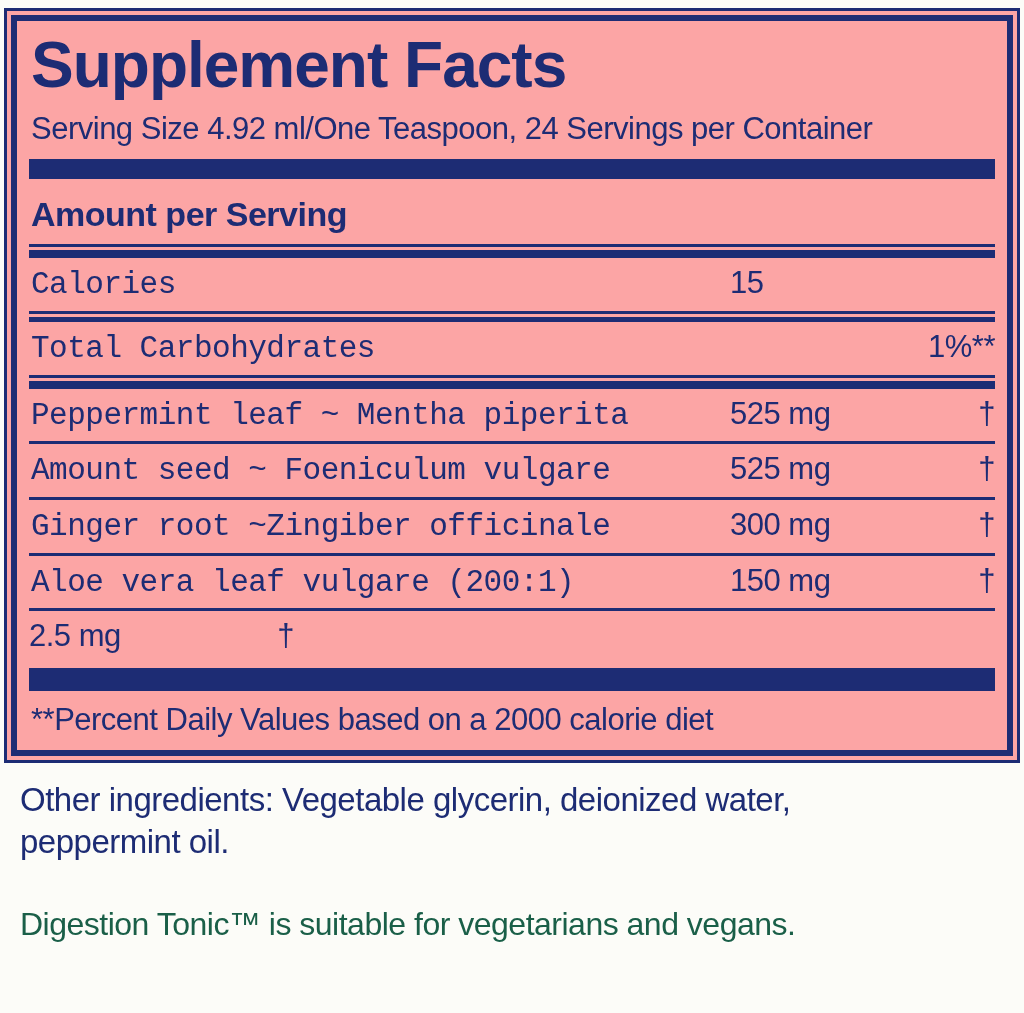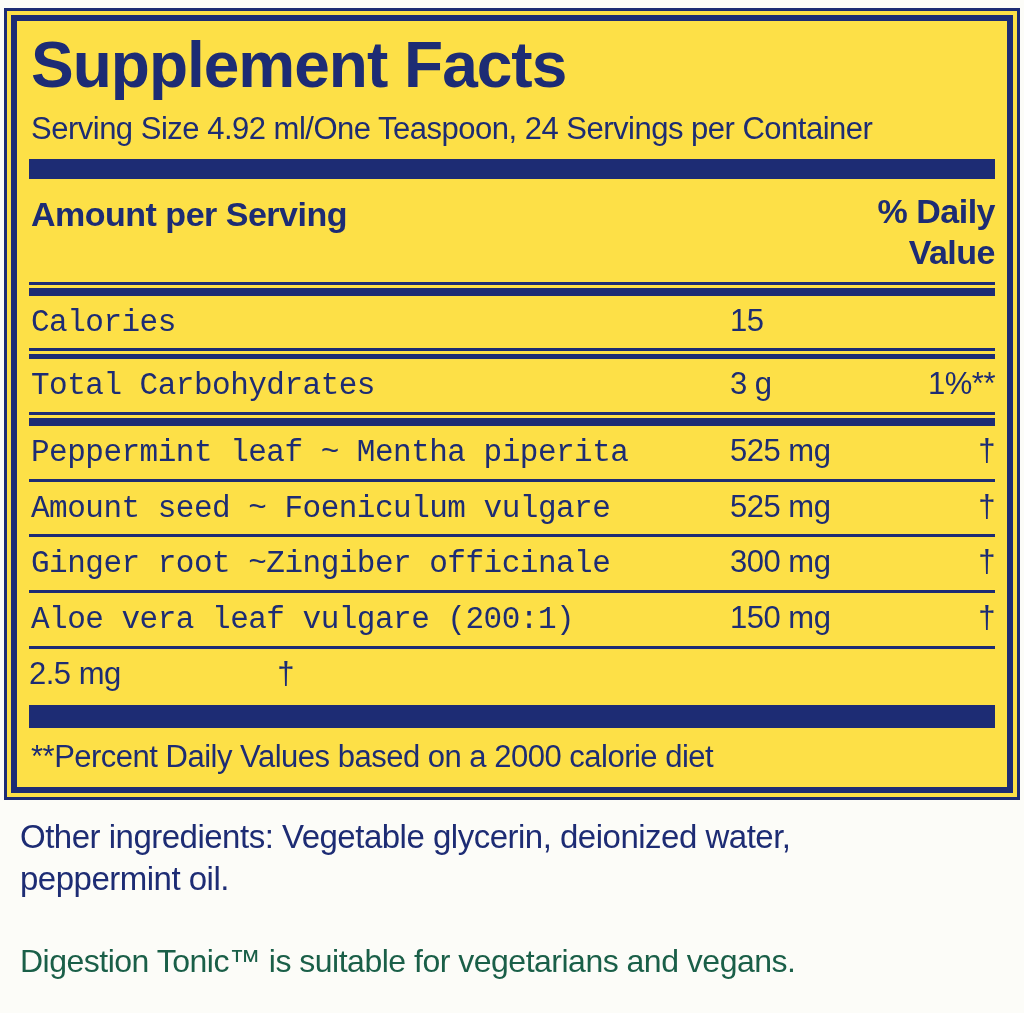--- a/index.html
+++ b/index.html
@@ -10,21 +10,21 @@
     font-family: "Liberation Sans", "DejaVu Sans", sans-serif;
     color: #1d2c74;
   }
   .page { width: 1024px; height: 1013px; position: relative; }
 
   
   .facts-box {
     margin: 8px 4px 0 4px;
     border: 3px solid #1d2c74;
     padding: 4px;
-    background: #fde047;
+    background: #fca5a5;
   }
   .facts-inner {
     border: 6px solid #1d2c74;
     padding: 6px 12px 10px 12px;
   }
 
   .title {
     font-size: 64px;
     font-weight: bold;
     letter-spacing: -1px;
@@ -121,24 +121,20 @@
     <div class="facts-inner">
 
       <h1 class="title">Supplement Facts</h1>
 
       <div class="serving">Serving Size 4.92 ml/One Teaspoon, 24 Servings per Container</div>
 
       <div class="sep sep-xl"></div>
 
       <div class="head-row">
         <div class="amount-head">Amount per Serving</div>
-        <div class="dv-head">
-          <div>% Daily</div>
-          <div>Value</div>
-        </div>
       </div>
 
       <div class="sep2">
         <div class="thin"></div>
         <div class="gapln"></div>
         <div class="thick"></div>
       </div>
 
       <div class="row">
         <span class="rn">Calories</span>
@@ -147,21 +143,20 @@
       </div>
 
       <div class="sep2">
         <div class="thin"></div>
         <div class="gapln"></div>
         <div class="mid"></div>
       </div>
 
       <div class="row">
         <span class="rn">Total Carbohydrates</span>
-        <span class="ra">3 g</span>
         <span class="rd">1%**</span>
       </div>
 
       <div class="sep2">
         <div class="thin"></div>
         <div class="gapln"></div>
         <div class="thick"></div>
       </div>
 
       <div class="row">

